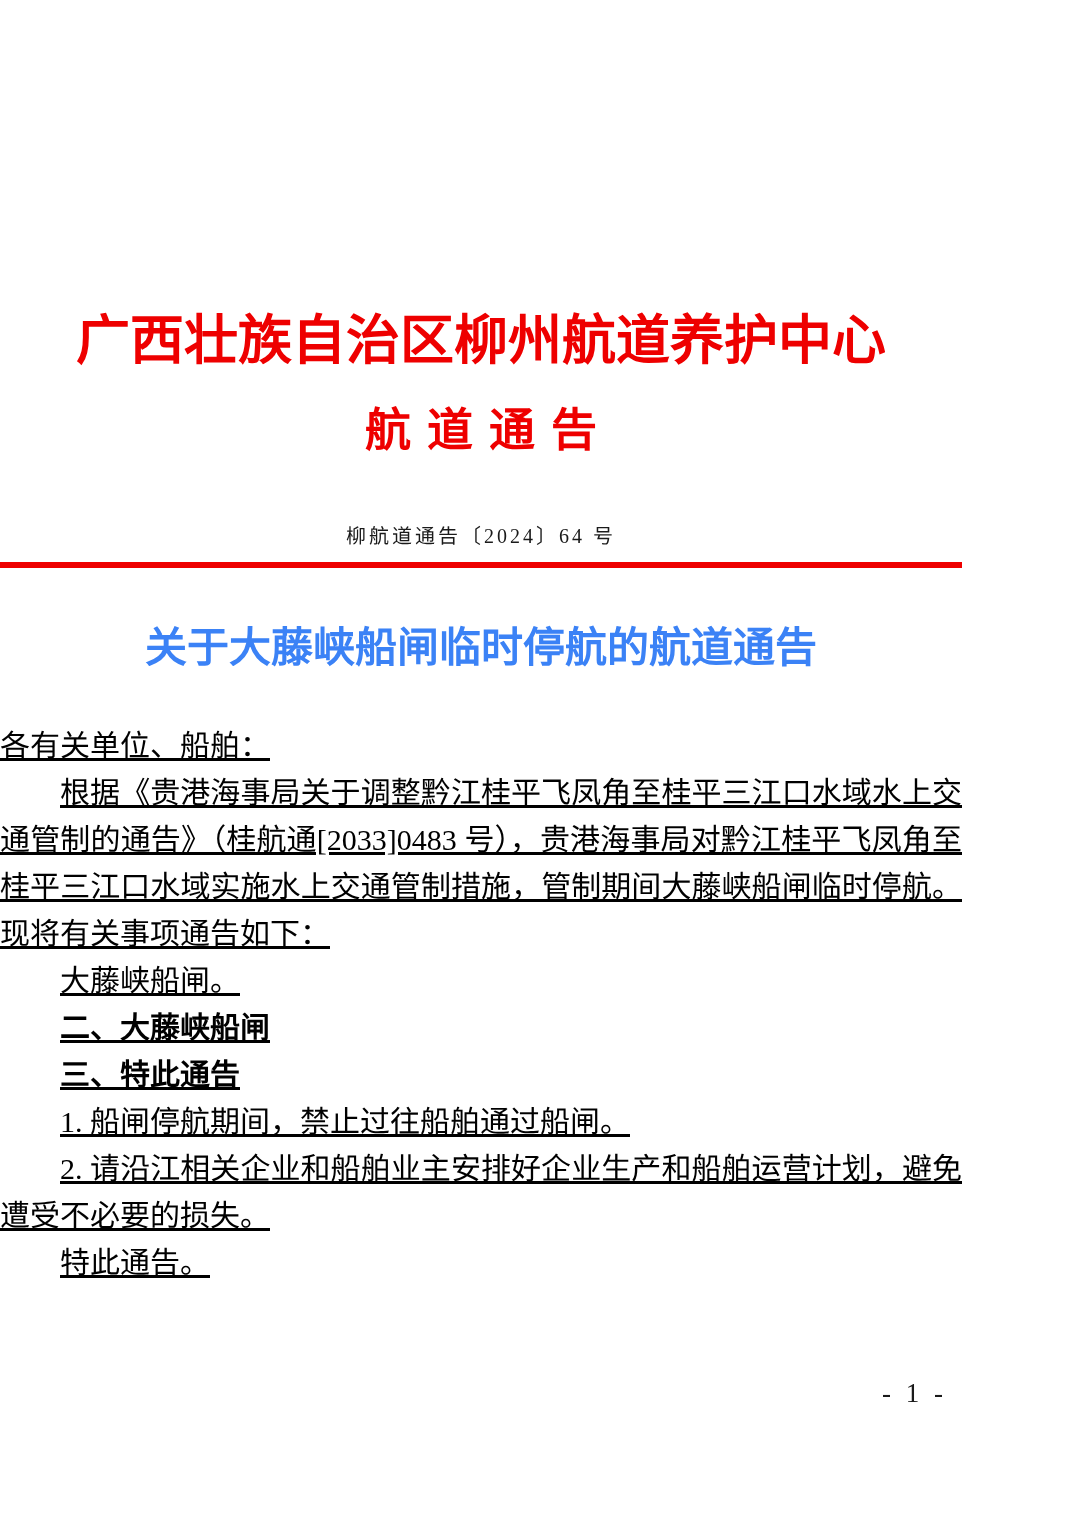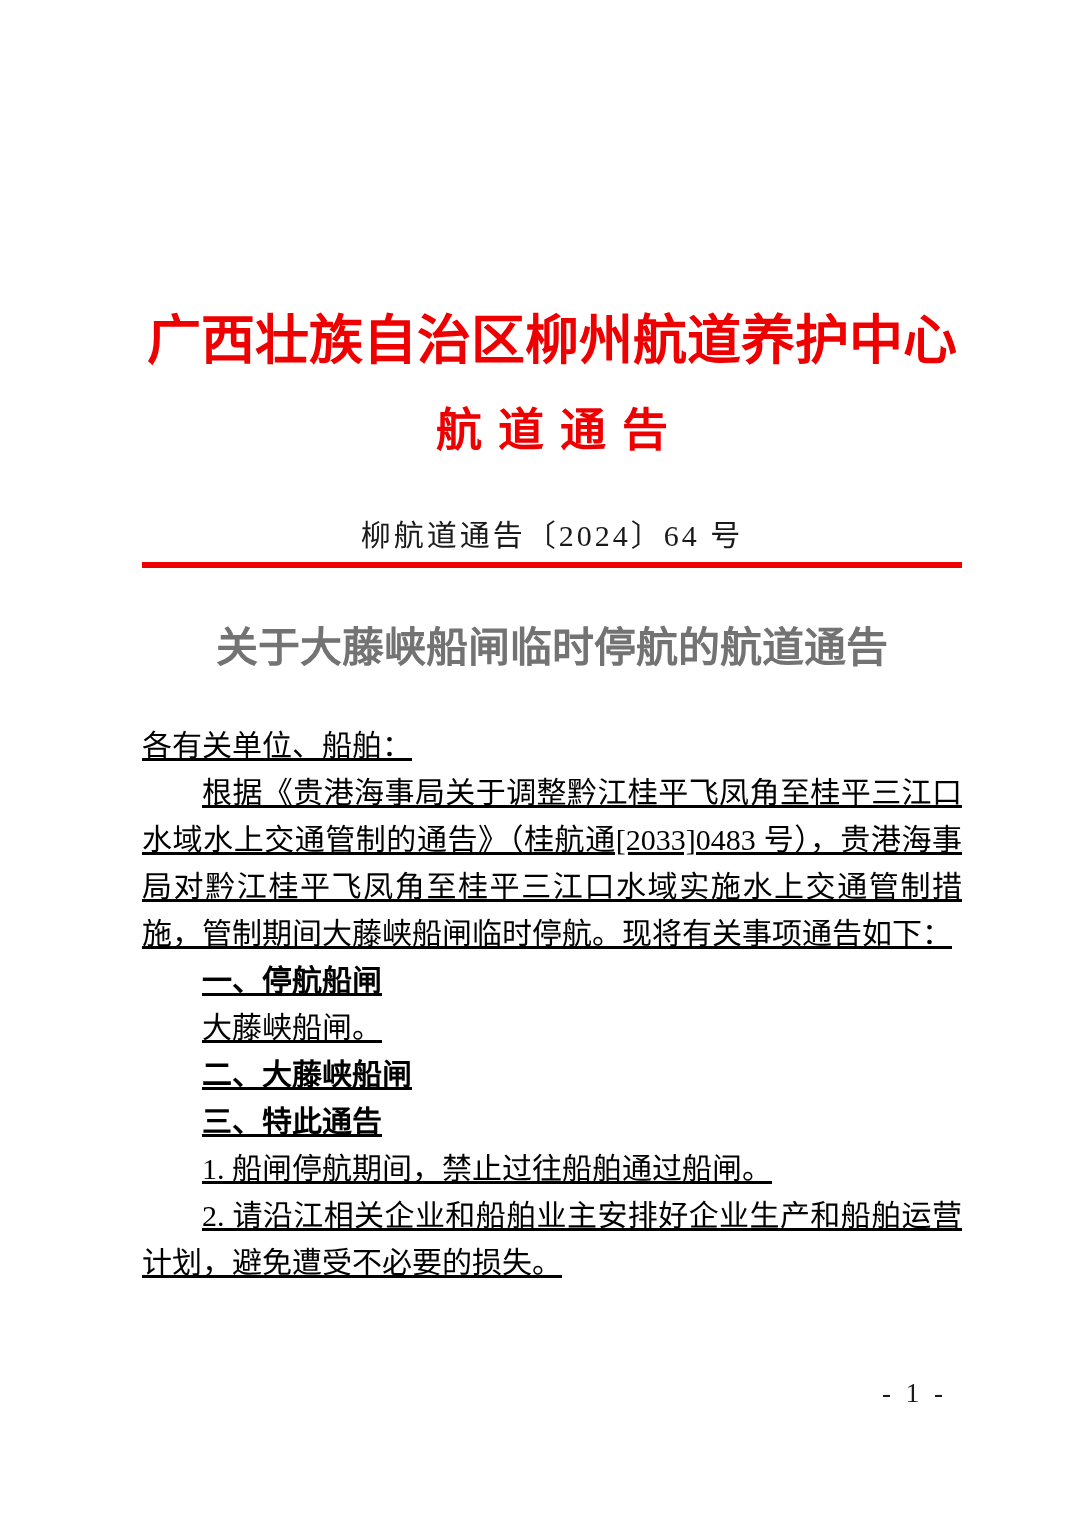--- a/index.html
+++ b/index.html
@@ -11,21 +11,20 @@
     position: relative;
     width: 1080px;
     height: 1527px;
     margin: 0 auto;
     background: #ffffff;
     overflow: hidden;
     font-family: "Liberation Serif", "DejaVu Serif", serif;
     color: #000000;
   }
   .content {
-    padding-left: 142px;
     padding-right: 118px;
   }
   
   .org-title {
     margin-top: 296px;
     text-align: center;
     color: var(--accent-red, #ee0000);
     font-weight: bold;
     font-family: "Liberation Serif", "DejaVu Serif", serif;
   }
@@ -38,39 +37,39 @@
   .org-title-line2 {
     font-size: 46px;
     line-height: 90px;
     letter-spacing: 16px;
     text-indent: 16px; 
     white-space: nowrap;
   }
   .doc-number {
     margin-top: 40px;
     text-align: center;
-    font-size: 30px;
+    font-size: 20px;
     line-height: 40px;
     letter-spacing: 3px;
     color: #1a1a1a;
   }
   .red-rule {
     margin-top: 6px;
     height: 6px;
     background: var(--accent-red, #ee0000);
   }
   
   .notice-title {
     margin: 48px 0 0 0;
     text-align: center;
     font-size: 42px;
     line-height: 64px;
     font-weight: bold;
     font-family: "Liberation Serif", "DejaVu Serif", serif;
-    color: #737373;
+    color: #3b82f6;
     white-space: nowrap;
   }
   
   .body-text {
     margin-top: 42px;
     font-size: 30px;
     line-height: 47px;
     text-align: justify;
     text-decoration: underline;
   }
@@ -111,25 +110,25 @@
       </div>
       <div class="doc-number">柳航道通告〔2024〕64 号</div>
       <div class="red-rule"></div>
     </header>
 
     <main>
       <h1 class="notice-title">关于大藤峡船闸临时停航的航道通告</h1>
       <section class="body-text" id="body-container">
           <p class="para salutation">各有关单位、船舶：</p>
           <p class="para body">根据《贵港海事局关于调整黔江桂平飞凤角至桂平三江口水域水上交通管制的通告》（桂航通[2033]0483 号），贵港海事局对黔江桂平飞凤角至桂平三江口水域实施水上交通管制措施，管制期间大藤峡船闸临时停航。现将有关事项通告如下：</p>
-          <p class="para heading">一、停航船闸</p>
           <p class="para body">大藤峡船闸。</p>
           <p class="para heading">二、大藤峡船闸</p>
           <p class="para heading">三、特此通告</p>
           <p class="para body">1. 船闸停航期间，禁止过往船舶通过船闸。</p>
           <p class="para body">2. 请沿江相关企业和船舶业主安排好企业生产和船舶运营计划，避免遭受不必要的损失。</p>
+          <p class="para body">特此通告。</p>
         </section>
     </main>
 
   </div>
 
   <div class="page-number">- 1 -</div>
 </div>
 
 </body></html>

